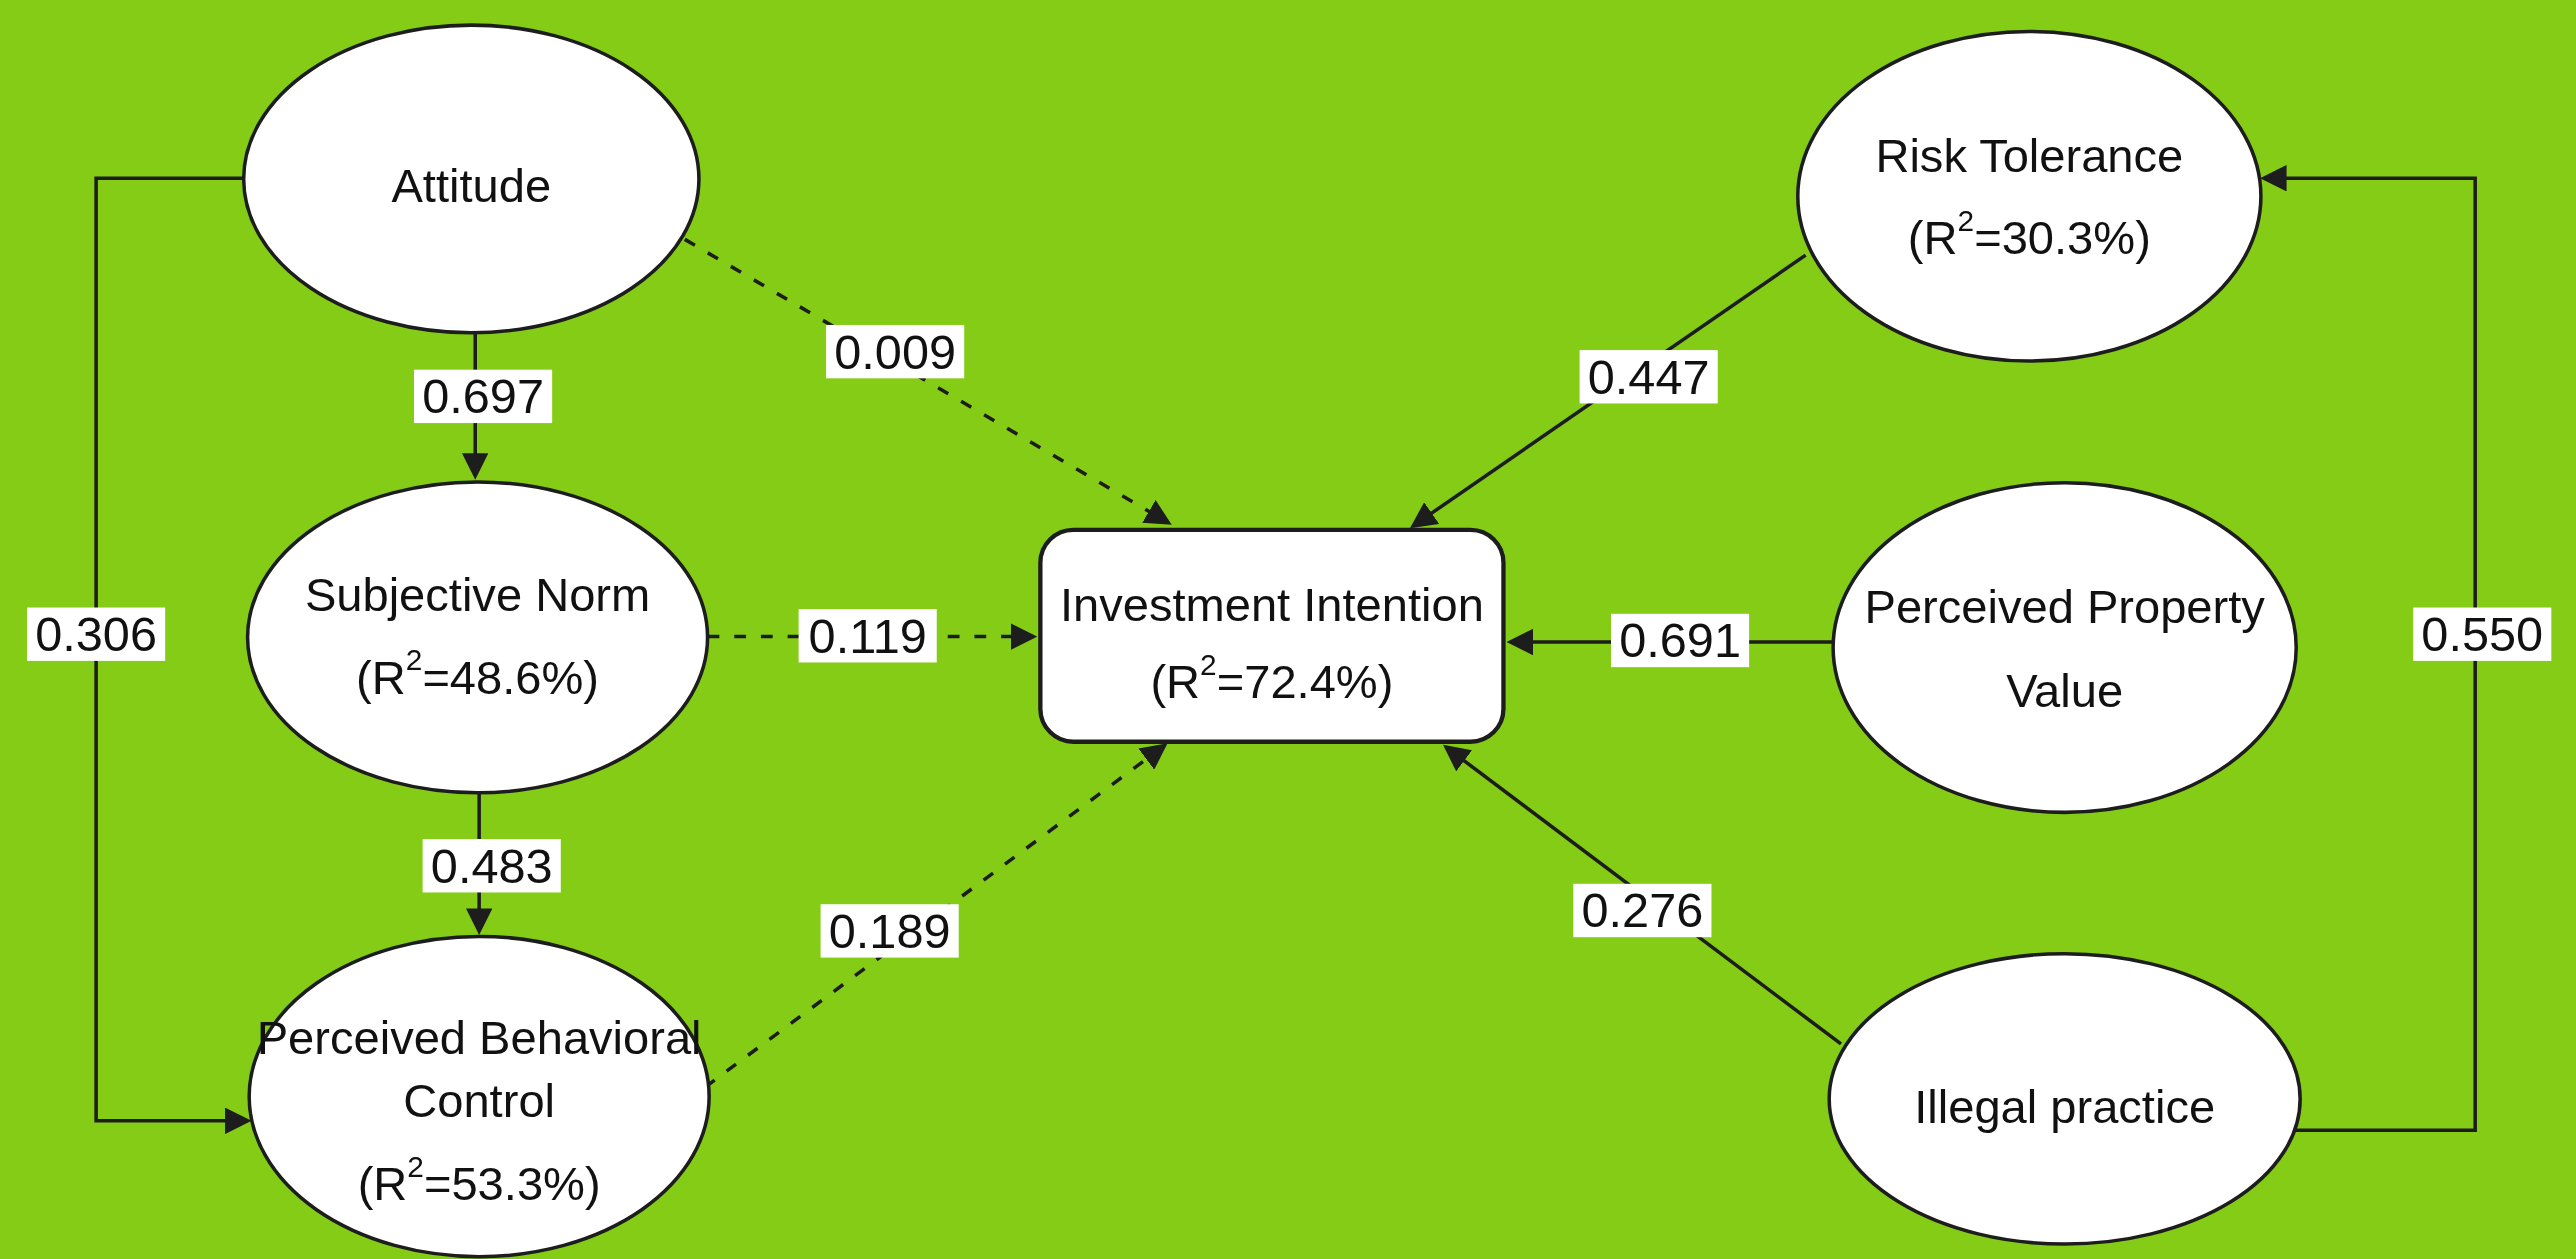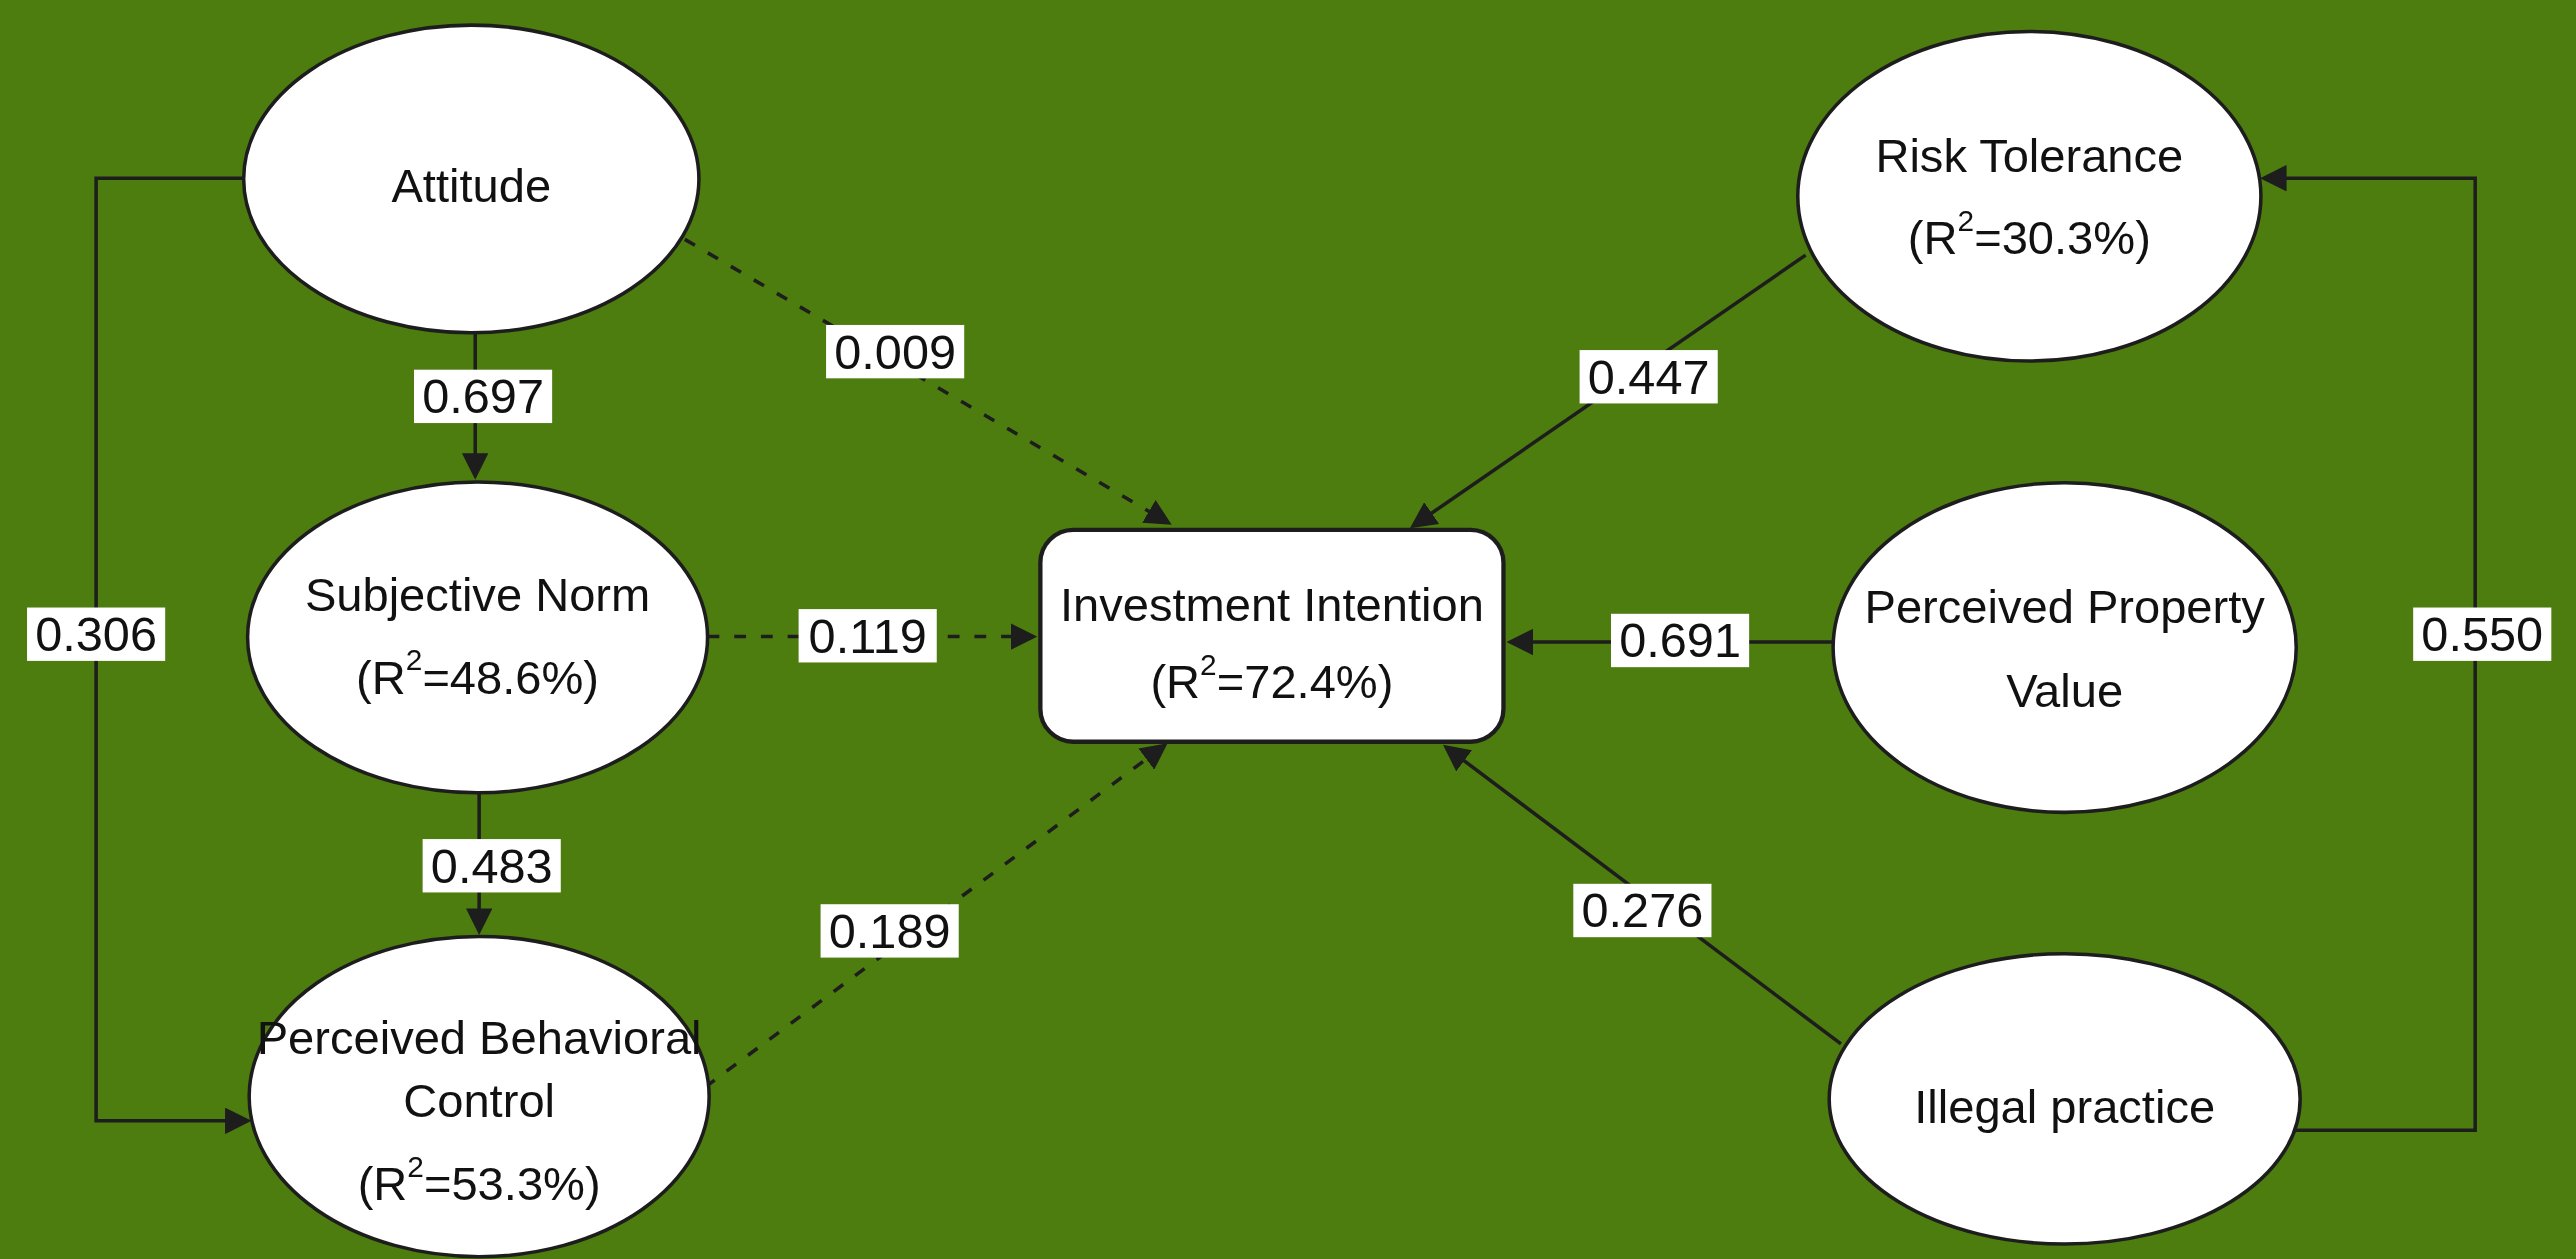--- a/index.html
+++ b/index.html
@@ -3,21 +3,21 @@
 <meta charset="utf-8">
 <style>
   html, body {
     margin: 0;
     padding: 0;
     background: #ffffff;
   }
   .stage {
     width: 2576px;
     height: 1259px;
-    background: #4d7c0f;
+    background: #84cc16;
     overflow: hidden;
   }
   svg { display: block; }
   .node-shape {
     fill: #ffffff;
     stroke: #1d1d1d;
     stroke-width: 4.5;
   }
   .node-shape.box { stroke-width: 5.5; }
   .edge {

